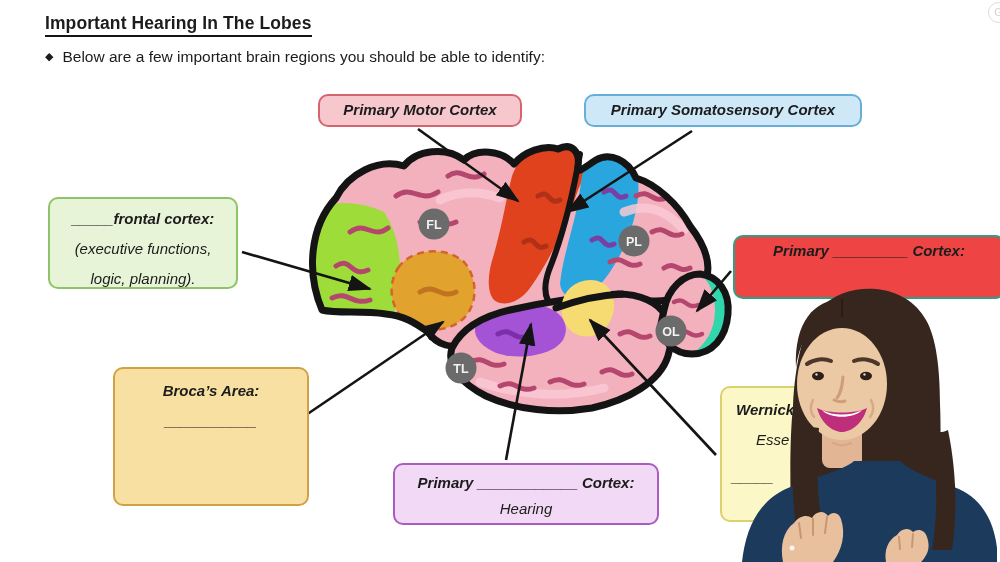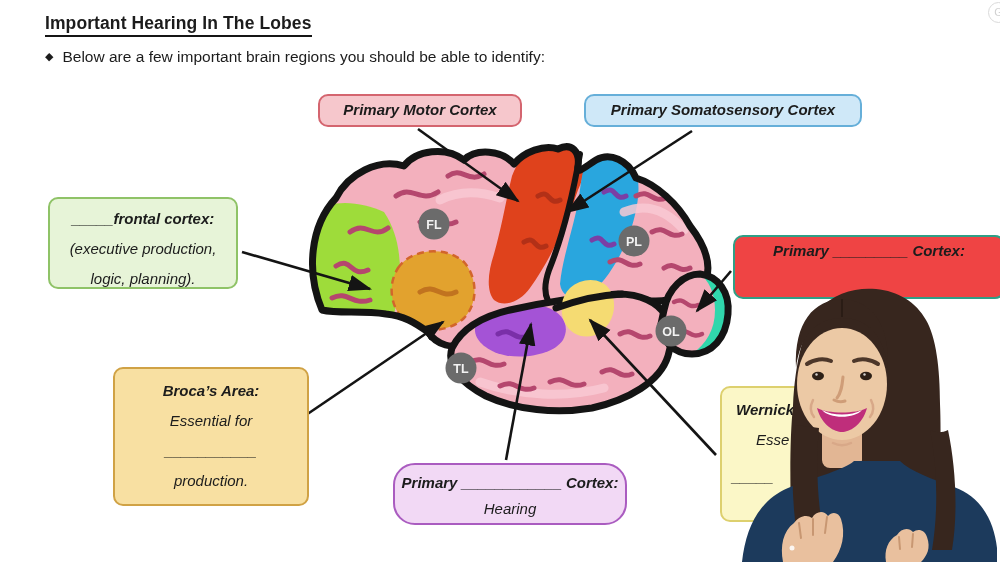--- a/index.html
+++ b/index.html
@@ -28,22 +28,22 @@
   .c-motor{left:318px;top:94px;width:204px;height:33px;line-height:28px;
     background:#f6c7cc;border-color:#d4656f;font-weight:bold;}
   .c-somato{left:558px;top:94px;width:278px;height:33px;line-height:28px;
     background:#cfe8f8;border-color:#66afd9;font-weight:bold;margin-left:26px;}
   .c-prefrontal{left:48px;top:197px;width:190px;height:92px;padding-top:5px;
     background:#e7f4d8;border-color:#8fc367;line-height:30px;}
   .c-broca{left:113px;top:367px;width:196px;height:139px;padding-top:7px;
     background:#f8e0a2;border-color:#d0a245;line-height:30px;}
   .c-visual{left:733px;top:235px;width:272px;height:64px;
     background:#ef4444;border-color:#2f9f86;line-height:27px;}
-  .c-auditory{left:393px;top:463px;width:234px;height:62px;padding-top:5px;
-    background:#f2d9f5;border-color:#aa5cc0;line-height:26px;border-radius:22px;}
+  .c-auditory{left:393px;top:463px;width:266px;height:62px;padding-top:5px;
+    background:#f2d9f5;border-color:#aa5cc0;line-height:26px;}
   .c-wernicke{left:720px;top:386px;width:152px;height:136px;padding:7px 0 0 14px;
     background:#fbf7c7;border-color:#ddd06e;line-height:30px;text-align:left;
     overflow:hidden;z-index:2;}
   .c-wernicke .l2{text-indent:20px;}
   .c-wernicke .l3{margin-top:7px;margin-left:-4px;}
 </style>
 </head>
 <body>
 
 <div id="stage">
@@ -201,29 +201,27 @@
   <div class="hdr-title">Important Hearing In The Lobes</div>
   <div class="hdr-bullet"><span class="diamond">◆</span><span>Below are a few important brain regions you should be able to identify:</span></div>
   <div class="watermark">G</div>
 
   <div class="callout c-motor">Primary Motor Cortex</div>
 
   <div class="callout c-somato">Primary Somatosensory Cortex</div>
 
   <div class="callout c-prefrontal">
     <div class="t">_____frontal cortex:</div>
-    <div>(executive production,</div>
+    <div>(executive functions,</div>
     <div>logic, planning).</div>
   </div>
 
   <div class="callout c-broca">
     <div class="t">Broca’s Area:</div>
-    <div>Essential for</div>
     <div>___________</div>
-    <div>production.</div>
   </div>
 
   <div class="callout c-visual">
     <div class="t">Primary _________ Cortex:</div>
   </div>
 
   <div class="callout c-auditory">
     <div class="t">Primary ____________ Cortex:</div>
     <div>Hearing</div>
   </div>

